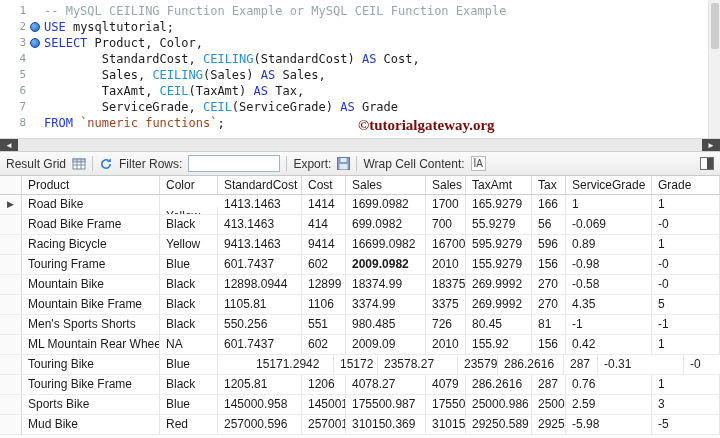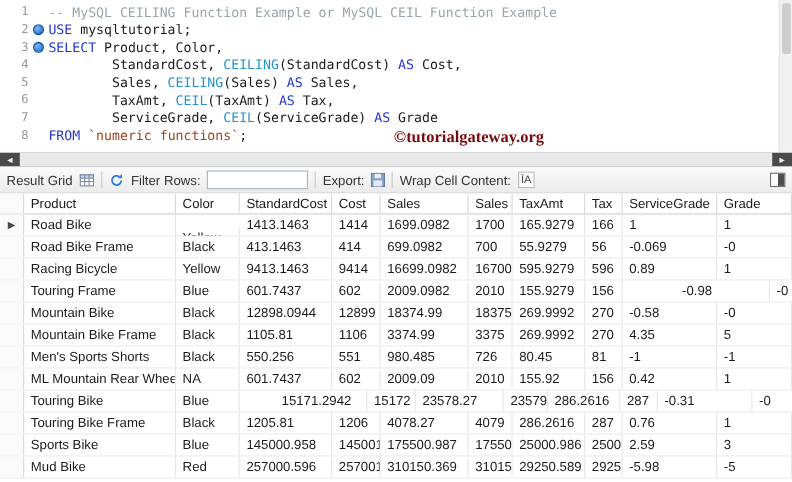--- a/index.html
+++ b/index.html
@@ -211,25 +211,25 @@
         <div class="g-cell" style="width: 34px;">596</div>
         <div class="g-cell" style="width: 86px;">0.89</div>
         <div class="g-cell" style="width: 68px;">1</div>
       </div>
       <div class="g-row">
         <div class="g-cell sel-cell" style="width: 22px;"></div>
         <div class="g-cell" style="width: 138px;">Touring Frame</div>
         <div class="g-cell" style="width: 58px;">Blue</div>
         <div class="g-cell" style="width: 84px;">601.7437</div>
         <div class="g-cell" style="width: 44px;">602</div>
-        <div class="g-cell" style="width: 80px;">2009.0982</div>
+        <div class="g-cell" style="width: 80px; font-weight: bold;">2009.0982</div>
         <div class="g-cell" style="width: 40px;">2010</div>
         <div class="g-cell" style="width: 66px;">155.9279</div>
         <div class="g-cell" style="width: 34px;">156</div>
-        <div class="g-cell" style="width: 86px; margin-left: 48px;">-0.98</div>
+        <div class="g-cell" style="width: 86px;">-0.98</div>
         <div class="g-cell" style="width: 68px;">-0</div>
       </div>
       <div class="g-row">
         <div class="g-cell sel-cell" style="width: 22px;"></div>
         <div class="g-cell" style="width: 138px;">Mountain Bike</div>
         <div class="g-cell" style="width: 58px;">Black</div>
         <div class="g-cell" style="width: 84px;">12898.0944</div>
         <div class="g-cell" style="width: 44px;">12899</div>
         <div class="g-cell" style="width: 80px;">18374.99</div>
         <div class="g-cell" style="width: 40px;">18375</div>

